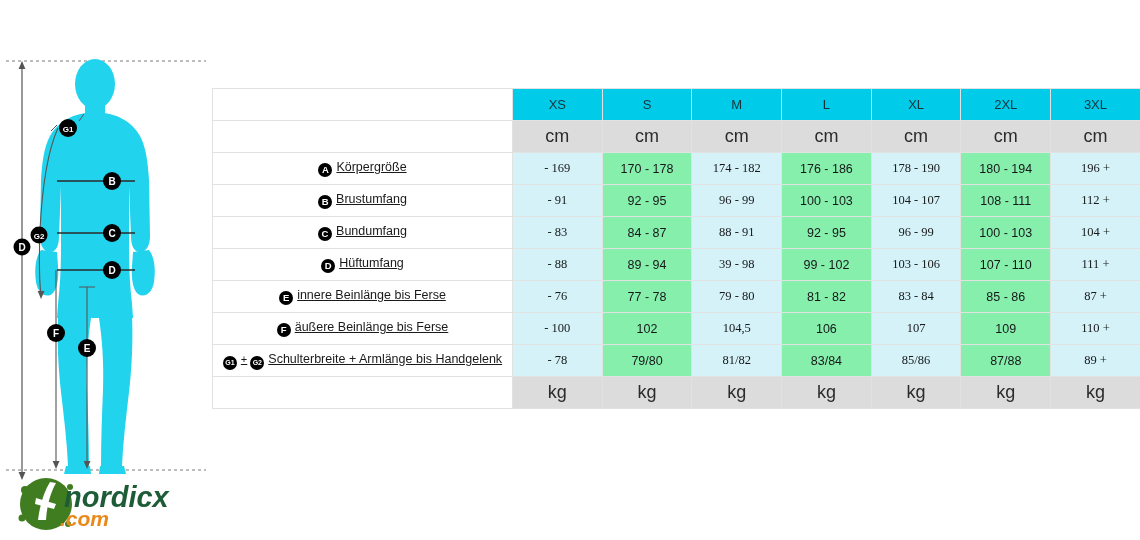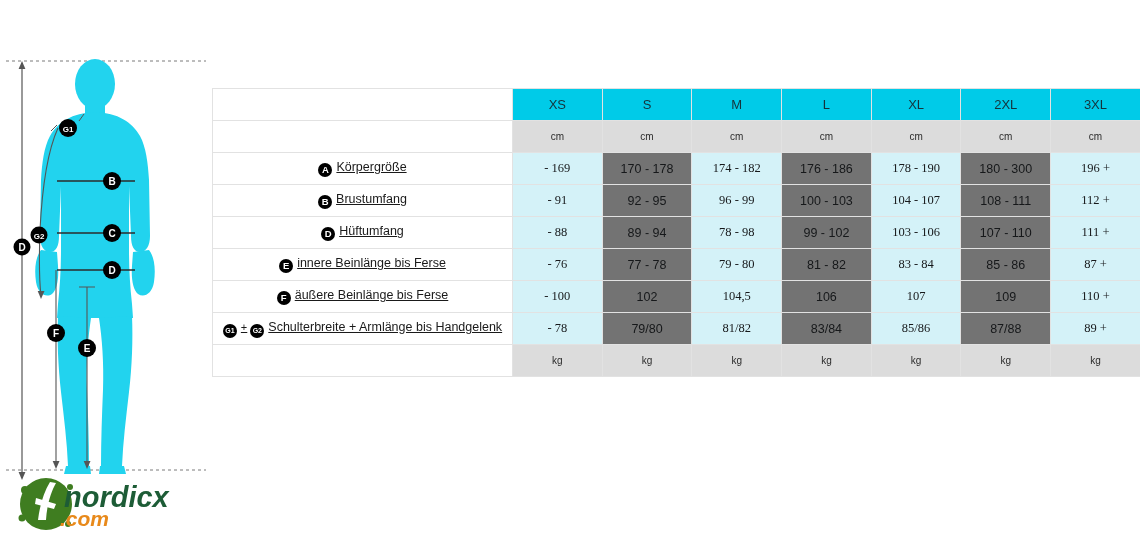--- a/index.html
+++ b/index.html
@@ -77,38 +77,38 @@
   }
   tr.row-sizes th.corner {
     background: #ffffff;
     border: none;
   }
 
   
   tr.row-unit td.unit-cell {
     background: #dcdcdc;
     color: #2b2b2b;
-    font-size: 10px;
+    font-size: 18px;
     border-color: #d2d2d2;
   }
   tr.row-unit td.unit-label {
     background: #ffffff;
     border-left-color: #e2e2e2;
   }
 
   
   td.label-cell {
     text-align: right;
     padding-right: 11px;
     font-size: 12.5px;
     color: #1a1a1a;
     background: #ffffff;
     text-decoration: underline;
   }
-  td.val { color: #16181a; font-size: 12.5px; background: #737373; }
+  td.val { color: #16181a; font-size: 12.5px; background: #86efac; }
   td.val.tint { background: #d4f2f8; font-family: Liberation Serif, serif; }
 
   
   .lbl-badge {
     display: inline-block;
     width: 14px;
     height: 14px;
     border-radius: 50%;
     background: #000000;
     color: #ffffff;
@@ -290,38 +290,48 @@
         </tr>
     </thead>
     <tbody id="table-body">
         <tr>
           <td class="label-cell"><span class="lbl-badge">A</span><span>Körpergröße</span></td>
           <td class="val tint">- 169</td>
           <td class="val">170 - 178</td>
           <td class="val tint">174 - 182</td>
           <td class="val">176 - 186</td>
           <td class="val tint">178 - 190</td>
-          <td class="val">180 - 300</td>
+          <td class="val">180 - 194</td>
           <td class="val tint">196 +</td>
         </tr>
         <tr>
           <td class="label-cell"><span class="lbl-badge">B</span><span>Brustumfang</span></td>
           <td class="val tint">- 91</td>
           <td class="val">92 - 95</td>
           <td class="val tint">96 - 99</td>
           <td class="val">100 - 103</td>
           <td class="val tint">104 - 107</td>
           <td class="val">108 - 111</td>
           <td class="val tint">112 +</td>
         </tr>
         <tr>
+          <td class="label-cell"><span class="lbl-badge">C</span><span>Bundumfang</span></td>
+          <td class="val tint">- 83</td>
+          <td class="val">84 - 87</td>
+          <td class="val tint">88 - 91</td>
+          <td class="val">92 - 95</td>
+          <td class="val tint">96 - 99</td>
+          <td class="val">100 - 103</td>
+          <td class="val tint">104 +</td>
+        </tr>
+        <tr>
           <td class="label-cell"><span class="lbl-badge">D</span><span>Hüftumfang</span></td>
           <td class="val tint">- 88</td>
           <td class="val">89 - 94</td>
-          <td class="val tint">78 - 98</td>
+          <td class="val tint">39 - 98</td>
           <td class="val">99 - 102</td>
           <td class="val tint">103 - 106</td>
           <td class="val">107 - 110</td>
           <td class="val tint">111 +</td>
         </tr>
         <tr>
           <td class="label-cell"><span class="lbl-badge">E</span><span>innere Beinlänge bis Ferse</span></td>
           <td class="val tint">- 76</td>
           <td class="val">77 - 78</td>
           <td class="val tint">79 - 80</td>

